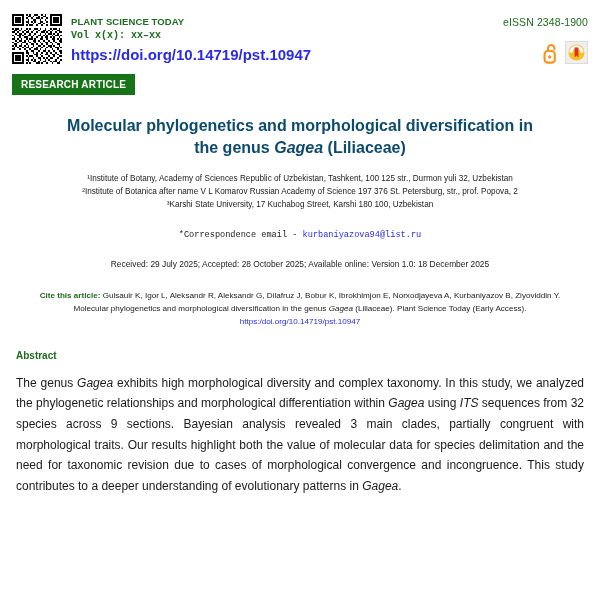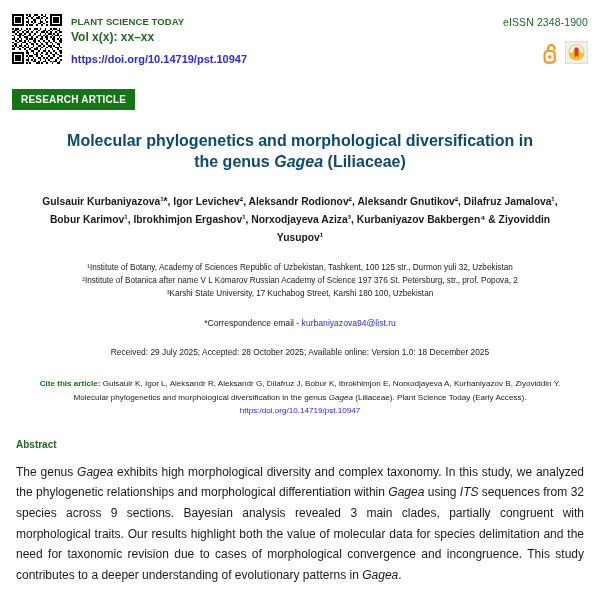--- a/index.html
+++ b/index.html
@@ -43,26 +43,27 @@
     padding-top: 1px;
     line-height: 1.45;
   }
   .journal-title {
     font-size: 9.5px;
     font-weight: bold;
     color: #1e6b1e;
     letter-spacing: 0.1px;
   }
   .journal-vol {
-    font-size: 12px;
+    font-size: 10px;
     font-weight: bold;
     color: #1e6b1e;
+    font-family: Liberation Mono, monospace;
   }
   .journal-doi {
-    font-size: 11px;
+    font-size: 15px;
     font-weight: bold;
     color: #2a2ae8;
     text-decoration: none;
     display: inline-block;
   }
   .masthead-right {
     text-align: right;
     padding-top: 2px;
   }
   .eissn {
@@ -81,21 +82,21 @@
   .oa-icon { width: 16px; height: 22px; display:block; }
   .logo-badge {
     width: 21px; height: 21px;
     background: #efefef;
     border: 1px solid #dcdcdc;
     display: flex; align-items: center; justify-content: center;
   }
 
   .article-type {
     display: inline-block;
-    margin-top: 20px;
+    margin-top: 8px;
     background: #177317;
     color: #ffffff;
     font-size: 10px;
     font-weight: bold;
     letter-spacing: 0.2px;
     padding: 5px 9px 5px 9px;
   }
 
   
   .article-title {
@@ -126,20 +127,21 @@
     line-height: 1.62;
     color: #1a1a1a;
   }
 
   
   .correspondence {
     margin-top: 18px;
     text-align: center;
     font-size: 8.6px;
     color: #1a1a1a;
+    font-family: Liberation Mono, monospace;
   }
   .correspondence a {
     color: #2a2ae8;
     text-decoration: none;
   }
 
   .dates {
     margin-top: 19px;
     text-align: center;
     font-size: 8.4px;
@@ -465,24 +467,20 @@
   
   <div class="article-type">RESEARCH ARTICLE</div>
 
   
   <h1 class="article-title">
     <span>Molecular phylogenetics and morphological diversification in</span><br>
     <span>the genus </span><i>Gagea</i><span> (Liliaceae)</span>
   </h1>
 
   
-  <div class="authors">
-    <span>Gulsauir Kurbaniyazova¹*, Igor Levichev², Aleksandr Rodionov², Aleksandr Gnutikov², Dilafruz Jamalova¹, Bobur</span>
-    <span>Karimov¹, Ibrokhimjon Ergashov¹, Norxodjayeva Aziza³, Kurbaniyazov Bakbergen⁴ &amp; Ziyoviddin Yusupov¹</span>
-  </div>
 
   
   <div class="affiliations">
     <div>¹Institute of Botany, Academy of Sciences Republic of Uzbekistan, Tashkent, 100 125 str., Durmon yuli 32, Uzbekistan</div>
     <div>²Institute of Botanica after name V L Komarov Russian Academy of Science 197 376 St. Petersburg, str., prof. Popova, 2</div>
     <div>³Karshi State University, 17 Kuchabog Street, Karshi 180 100, Uzbekistan</div>
   </div>
 
   
   <div class="correspondence">

